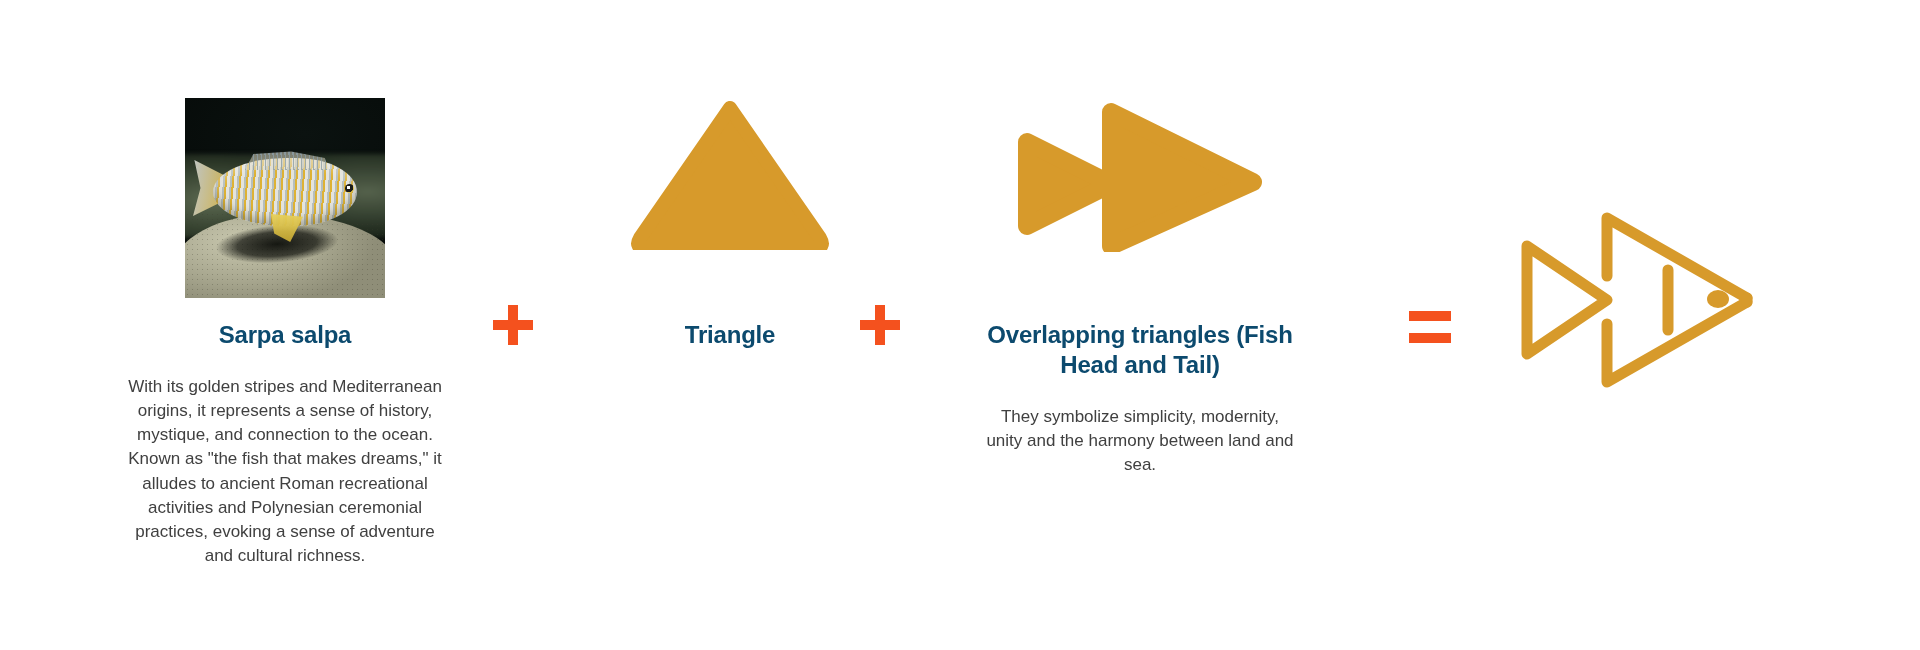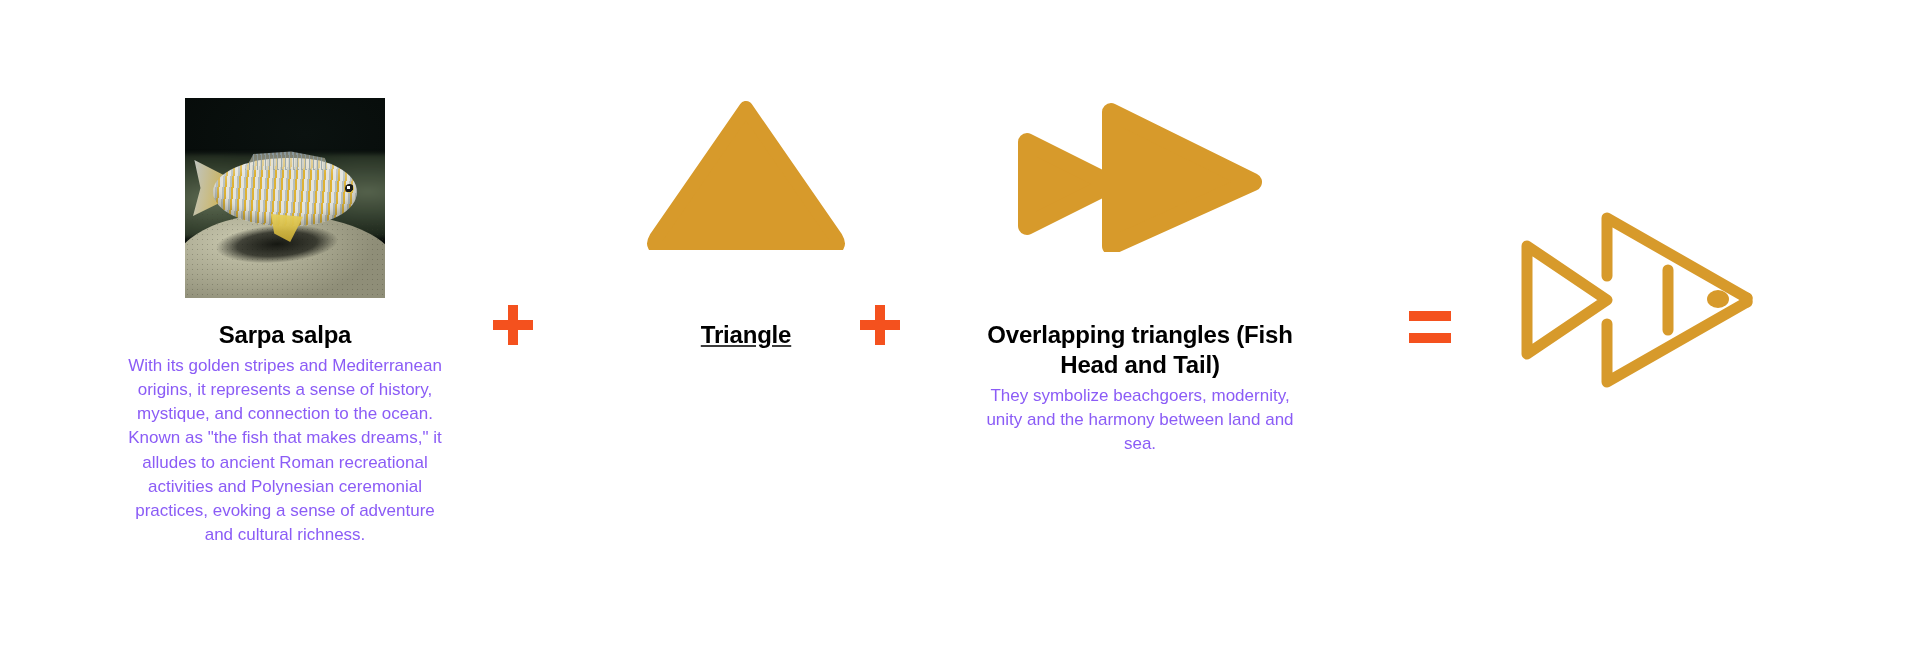--- a/index.html
+++ b/index.html
@@ -27,49 +27,49 @@
   
   .col {
     position: absolute;
     top: 0;
     display: flex;
     flex-direction: column;
     align-items: center;
     text-align: center;
   }
   .col-fish      { left: 100px;  width: 370px; }
-  .col-triangle  { left: 576px;  width: 340px; text-decoration: underline; }
+  .col-triangle  { left: 560px;  width: 340px; }
   .col-overlap   { left: 960px; width: 360px; }
   .col-result    { left: 1470px; width: 340px; }
 
   .visual {
     height: 220px;
     display: flex;
     align-items: center;
     justify-content: center;
     width: 100%;
   }
   .col-fish .visual     { padding-top: 98px; height: 200px; align-items: flex-start; }
   .col-triangle .visual { padding-top: 100px; height: 198px; align-items: flex-start;}
   .col-overlap .visual  { padding-top: 100px; height: 198px; align-items: flex-start;}
   .col-result  .visual  { padding-top: 208px; height: 200px; align-items: flex-start;}
 
   .title {
     font-size: 24px;
     font-weight: bold;
-    color: #000000;
+    color: #0c4a6e;
     line-height: 1.25;
     margin-top: 22px;
     letter-spacing: -0.2px;
   }
   .body-text {
     font-size: 17px;
     line-height: 1.42;
-    color: #8b5cf6;
-    margin-top: 4px;
+    color: #404040;
+    margin-top: 25px;
   }
   .col-fish .body-text     { width: 330px; }
   .col-triangle .body-text { width: 310px; }
   .col-overlap .body-text  { width: 310px; }
 
   
   .photo {
     position: relative;
     width: 200px;
     height: 200px;
@@ -216,21 +216,21 @@
   <div class="col col-overlap">
     <div class="visual">
       <svg width="250" height="152" viewBox="0 0 250 152">
 
         <path d="M12 42 L96 84 L12 126 Z" fill="#d79a2b" stroke="#d79a2b" stroke-width="18" stroke-linejoin="round"></path>
 
         <path d="M96 12 L238 82 L96 146 Z" fill="#d79a2b" stroke="#d79a2b" stroke-width="18" stroke-linejoin="round"></path>
       </svg>
     </div>
     <div class="title">Overlapping triangles (Fish Head and Tail)</div>
-    <div class="body-text">They symbolize beachgoers, modernity, unity and the harmony between land and sea.</div>
+    <div class="body-text">They symbolize simplicity, modernity, unity and the harmony between land and sea.</div>
   </div>
 
   <div class="op op-equals">
     <div class="eq-glyph">
       <div class="bar b1"></div>
       <div class="bar b2"></div>
     </div>
   </div>
 
   <div class="col col-result">

